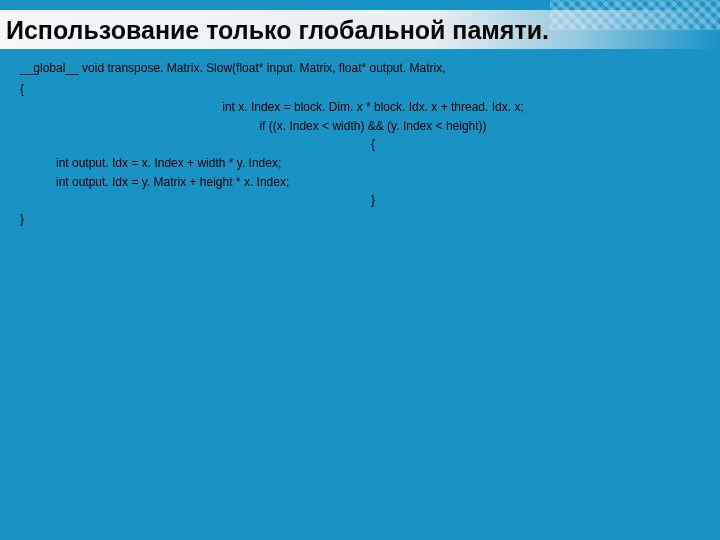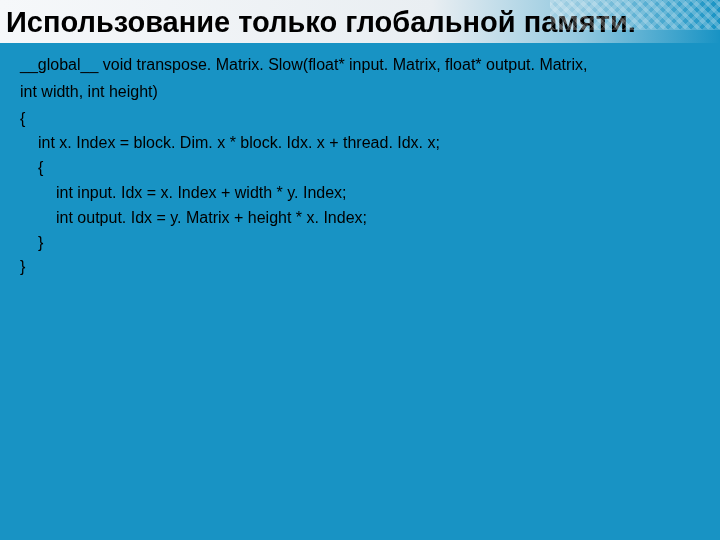--- a/index.html
+++ b/index.html
@@ -16,58 +16,59 @@
     top: -10px;
     right: -10px;
     width: 180px;
     height: 40px;
     background:
       repeating-linear-gradient(45deg, rgba(255,255,255,0.35) 0 4px, rgba(0,0,0,0) 4px 8px),
       repeating-linear-gradient(-45deg, rgba(255,255,255,0.25) 0 4px, rgba(0,0,0,0) 4px 8px);
     opacity: 0.7;
   }
   .title {
-    font-size: 29px;
+    font-size: 25px;
     font-weight: bold;
     color: #000;
     padding: 6px 6px 4px 6px;
     background: linear-gradient(
       to right,
       #f6f8fa 0%,
       #e9eef2 60%,
       rgba(233,238,242,0.6) 80%,
       rgba(233,238,242,0) 100%
     );
     white-space: nowrap;
+    margin-top: 10px;
   }
   .content {
     padding: 10px 12px 20px 20px;
     color: #000;
-    font-size: 16px;
+    font-size: 12px;
     line-height: 1.55;
   }
   .sig {
     margin-bottom: 2px;
   }
   .brace-top, .brace-end {
     padding-left: 0;
   }
-  .lvl1 { padding-left: 18px; }
+  .lvl1 { padding-left: 18px; text-align: center; }
   .lvl2 { padding-left: 36px; }
 </style>
 </head>
 <body>
 
 <div class="corner-deco"></div>
 
 <div class="title">Использование только глобальной памяти.</div>
 
 <div class="content">
   <div class="sig">__global__ void transpose. Matrix. Slow(float* input. Matrix, float* output. Matrix,</div>
-  <div class="sig">int width, int height)</div>
   <div class="brace-top">{</div>
   <div class="lvl1">int x. Index = block. Dim. x * block. Idx. x + thread. Idx. x;</div>
+  <div class="lvl1">if ((x. Index &lt; width) &amp;&amp; (y. Index &lt; height))</div>
   <div class="lvl1">{</div>
-  <div class="lvl2">int input. Idx = x. Index + width * y. Index;</div>
+  <div class="lvl2">int output. Idx = x. Index + width * y. Index;</div>
   <div class="lvl2">int output. Idx = y. Matrix + height * x. Index;</div>
   <div class="lvl1">}</div>
   <div class="brace-end">}</div>
 </div>
 
 </body></html>

